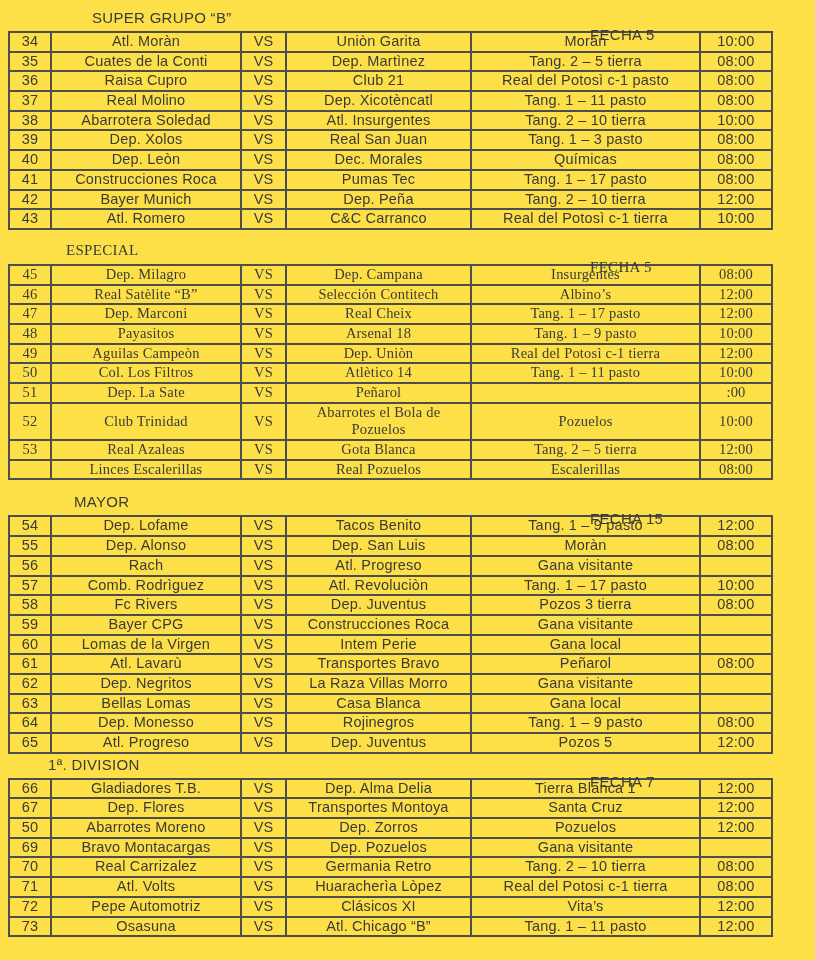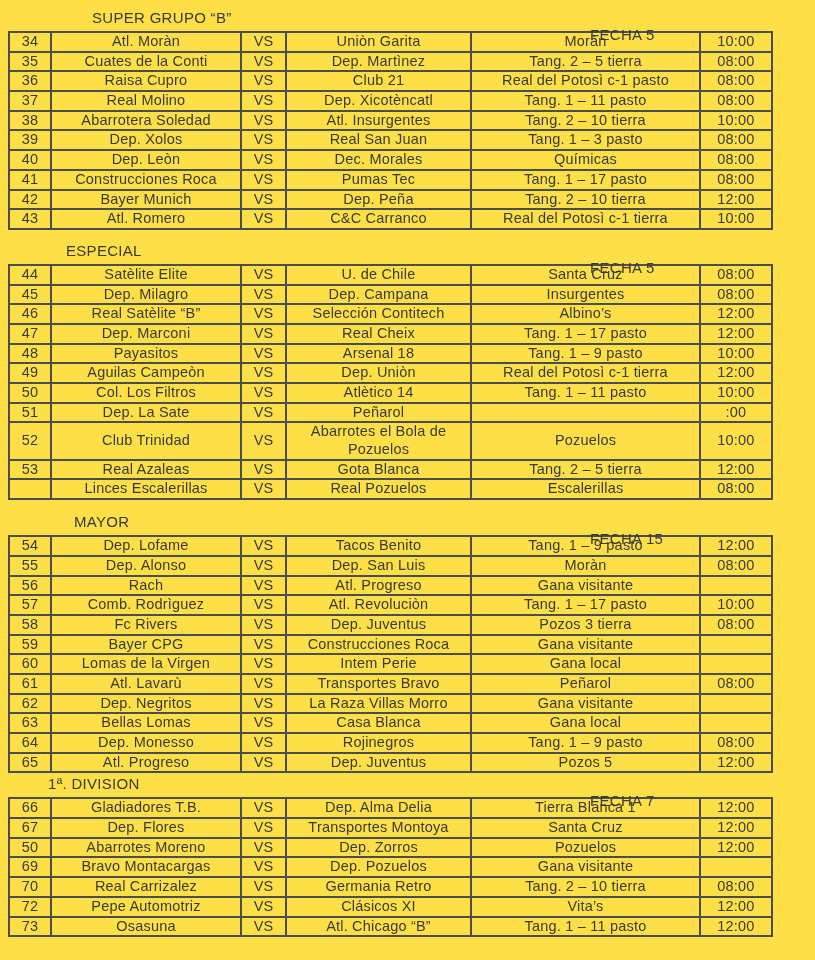--- a/index.html
+++ b/index.html
@@ -30,21 +30,21 @@
   }
   .section-title { margin-left: 58px; }
   .sections-host .section:nth-child(1) .section-title { margin-left: 84px; }
   .sections-host .section:nth-child(3) .section-title { margin-left: 66px; }
   .sections-host .section:nth-child(4) .section-title { margin-left: 40px; }
   .section-fecha {
     position: absolute;
     left: 582px;
     top: 17px;
   }
-  .sections-host .section:nth-child(2) { margin-top: 12px; }
+  .sections-host .section:nth-child(2) { margin-top: 12px; font-family: Liberation Serif, serif; }
   .sections-host .section:nth-child(3) { margin-top: 13px; }
   .sections-host .section:nth-child(4) { margin-top: 2px; }
   table.fixtures {
     border-collapse: collapse;
     table-layout: fixed;
     width: 763px;
   }
   table.fixtures td {
     border: 2px solid #4d4d4d;
     height: 17.5px;
@@ -185,28 +185,20 @@
     <table class="fixtures">
       <colgroup>
         <col class="c-num">
             <col class="c-home">
             <col class="c-vs">
         <col class="c-away">
             <col class="c-venue">
             <col class="c-time">
       </colgroup>
       <tbody>
-  <tr class="fixture-row">
-    <td>44</td>
-    <td>Satèlite Elite</td>
-    <td>VS</td>
-    <td>U. de Chile</td>
-    <td>Santa Cruz</td>
-    <td>08:00</td>
-  </tr>
 
   <tr class="fixture-row">
     <td>45</td>
     <td>Dep. Milagro</td>
     <td>VS</td>
     <td>Dep. Campana</td>
     <td>Insurgentes</td>
     <td>08:00</td>
   </tr>
 
@@ -473,20 +465,28 @@
 
   <tr class="fixture-row">
     <td>70</td>
     <td>Real Carrizalez</td>
     <td>VS</td>
     <td>Germania Retro</td>
     <td>Tang. 2 – 10 tierra</td>
     <td>08:00</td>
   </tr>
 
+  <tr class="fixture-row">
+    <td>71</td>
+    <td>Atl. Volts</td>
+    <td>VS</td>
+    <td>Huaracherìa Lòpez</td>
+    <td>Real del Potosi c-1 tierra</td>
+    <td>08:00</td>
+  </tr>
 
   <tr class="fixture-row">
     <td>72</td>
     <td>Pepe Automotriz</td>
     <td>VS</td>
     <td>Clásicos XI</td>
     <td>Vita’s</td>
     <td>12:00</td>
   </tr>
 

